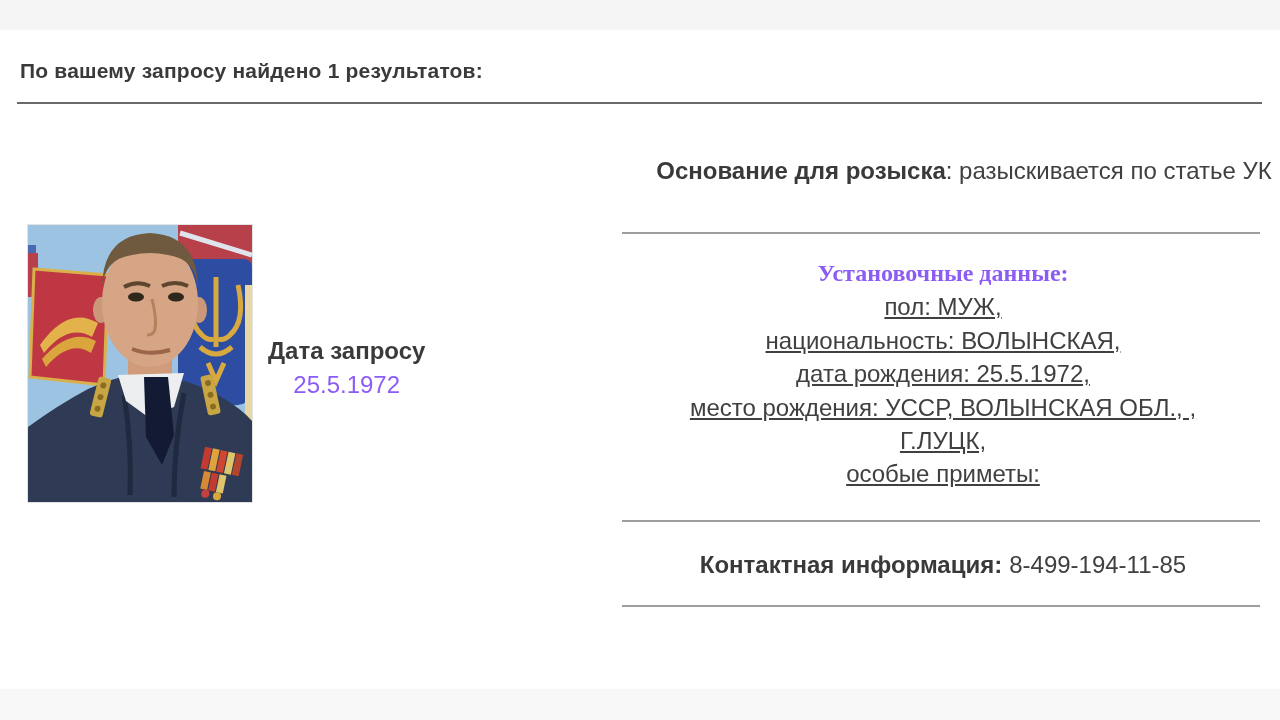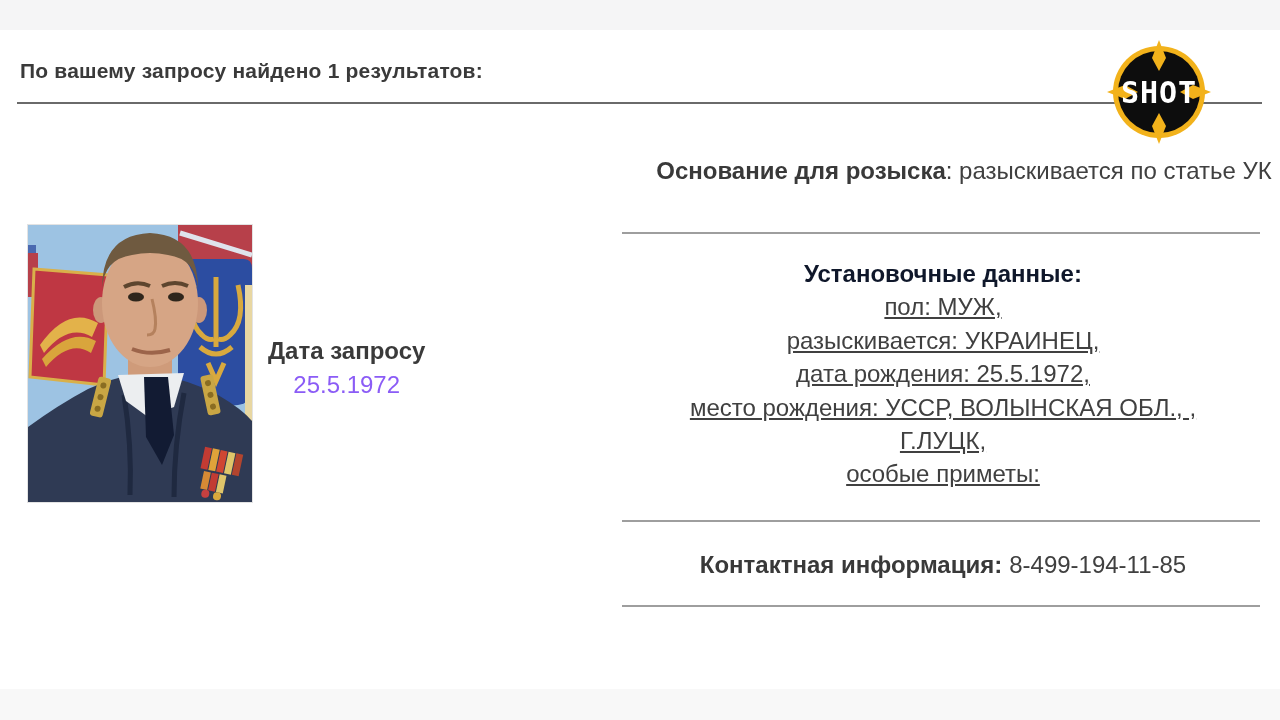--- a/index.html
+++ b/index.html
@@ -53,52 +53,41 @@
   }
   .details .reason b{color:#393939;}
   .rule{position:absolute;left:0;width:638px;height:2px;background:#9e9e9e;}
   .rule.r1{top:232px;}
   .rule.r2{top:520px;}
   .rule.r3{top:605px;}
   .ident{
     position:absolute;left:0;top:257px;width:642px;
     font-size:24px;line-height:33.4px;color:#404040;
   }
-  .ident-title{font-weight:bold;color:#0f172a;}
+  .ident-title{font-weight:bold;color:#8b5cf6;font-family:Liberation Serif, serif;}
   .ident-line{white-space:nowrap;text-decoration:underline;}
   .contact{
     position:absolute;left:0;top:548px;width:642px;margin:0;
     font-size:24px;line-height:33px;white-space:nowrap;color:#404040;
   }
   .contact b{color:#393939;}
   .contact .contact-value{margin-left:7px;}
 </style>
 </head>
 <body>
 
 <div class="canvas">
 
   <div class="strip top"></div>
   <div class="strip bottom"></div>
 
   <div class="results-header">По вашему запросу найдено 1 результатов:</div>
 
   <div class="header-rule"></div>
 
-  <div class="logo">
-    <svg viewBox="0 0 110 110">
-      <circle cx="55" cy="55" r="46" fill="#f2b21b"></circle>
-      <circle cx="55" cy="55" r="41" fill="#0d0d0d"></circle>
-      <polygon points="55,3 62,21 55,34 48,21" fill="#f2b21b"></polygon>
-      <polygon points="55,107 62,89 55,76 48,89" fill="#f2b21b"></polygon>
-      <polygon points="3,55 21,48 34,55 21,62" fill="#f2b21b"></polygon>
-      <polygon points="107,55 89,48 76,55 89,62" fill="#f2b21b"></polygon>
-      <text x="55" y="66" text-anchor="middle" font-size="30" fill="#ffffff">SHOT</text>
-    </svg>
-  </div>
 
   <div class="photo">
     <svg viewBox="0 0 224 277" preserveAspectRatio="none">
 
       <rect width="224" height="277" fill="#9dc3e3"></rect>
 
       <rect x="0" y="20" width="8" height="24" fill="#4a69b0"></rect>
       <rect x="0" y="28" width="10" height="44" fill="#b7404a"></rect>
 
       <path d="M6,44 L80,50 L76,160 L2,152 Z" fill="#bf3743" stroke="#d9b04a" stroke-width="3"></path>
@@ -183,21 +172,21 @@
 
   <div class="details">
 
     <p class="reason"><b>Основание для розыска</b><span>: разыскивается по статье УК</span></p>
 
     <div class="rule r1"></div>
 
     <div class="ident">
       <div class="ident-title">Установочные данные:</div>
       <div class="ident-line">пол: МУЖ,</div>
-      <div class="ident-line">разыскивается: УКРАИНЕЦ,</div>
+      <div class="ident-line">национальность: ВОЛЫНСКАЯ,</div>
       <div class="ident-line">дата рождения: 25.5.1972,</div>
       <div class="ident-line">место рождения: УССР, ВОЛЫНСКАЯ ОБЛ., ,</div>
       <div class="ident-line">Г.ЛУЦК,</div>
       <div class="ident-line">особые приметы:</div>
     </div>
 
     <div class="rule r2"></div>
 
     <p class="contact"><b>Контактная информация:</b><span class="contact-value">8-499-194-11-85</span></p>
 

